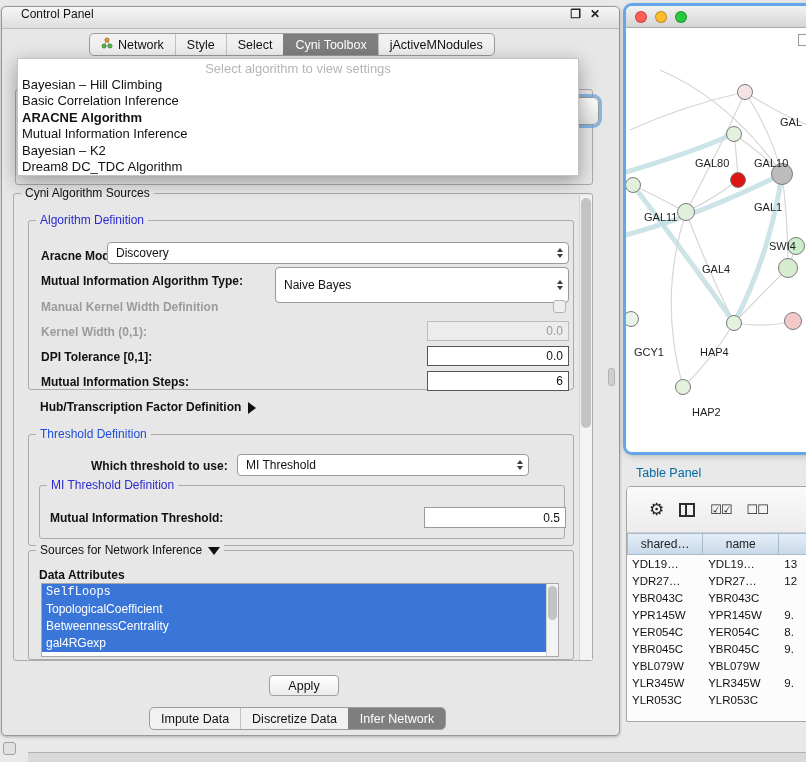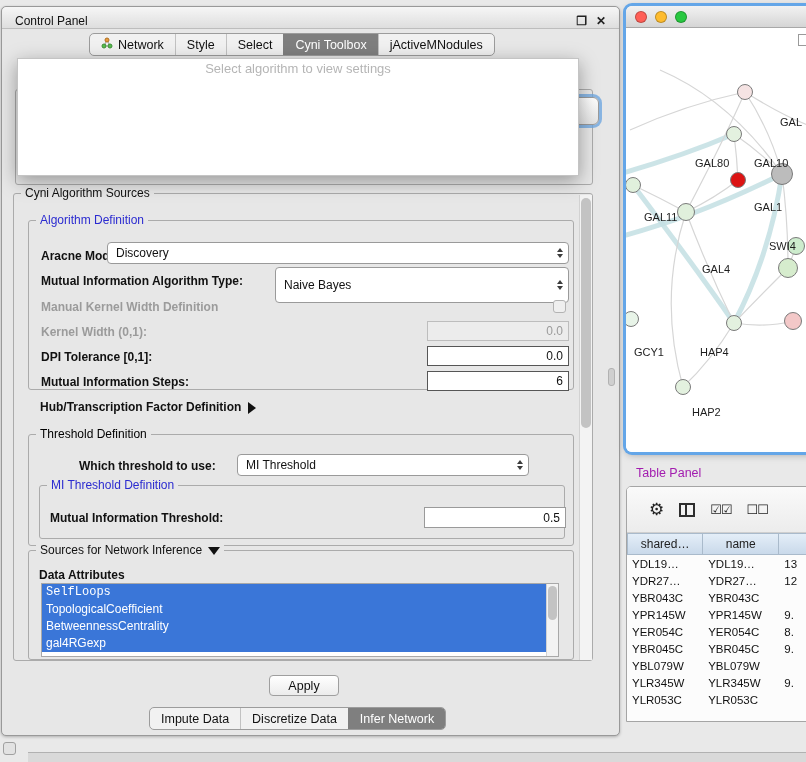--- a/index.html
+++ b/index.html
@@ -1,19 +1,19 @@
 <!DOCTYPE html>
 <html><head>
 <meta charset="utf-8">
 <style>
 *{box-sizing:border-box;margin:0;padding:0;font-family:"Liberation Sans",sans-serif}
 html,body{width:806px;height:762px}
 body{position:relative;overflow:hidden;background:#e9e9e9;font-size:12px;color:#111}
 .window{position:absolute;background:#e7e7e7;border:1px solid #999;border-radius:5px;box-shadow:0 1px 3px rgba(0,0,0,.25)}
-.titlebar{height:22px;background:linear-gradient(#f6f6f6,#dedede);border-bottom:1px solid #bdbdbd;border-radius:5px 5px 0 0;display:flex;align-items:flex-end;padding:0 13px;font-size:12px}
+.titlebar{height:22px;background:linear-gradient(#f6f6f6,#dedede);border-bottom:1px solid #bdbdbd;border-radius:5px 5px 0 0;display:flex;align-items:flex-start;padding:0 19px;font-size:12px}
 .titlebar .btns{margin-left:auto;display:flex;gap:9px;color:#222;font-size:12px;font-weight:bold}
 .tabbar{position:absolute;display:flex;height:23px;background:#f1f1f1;border:1px solid #9c9c9c;border-radius:5px;overflow:hidden}
 .tab{display:flex;align-items:center;gap:5px;padding:0 11px;font-size:12.5px;border-left:1px solid #c2c2c2;color:#111;white-space:nowrap}
 .tab:first-child{border-left:none}
 .tab.selected{background:#7f7f7f;color:#fff;border-left-color:#7f7f7f}
 .popup{position:absolute;background:#fff;border:1px solid #c4c4c4;box-shadow:0 5px 18px rgba(0,0,0,.35);z-index:50;padding-top:2px}
 .popup .ph{color:#b5b5b5;text-align:center;font-size:13px;line-height:16px}
 .popup .item{font-size:13px;line-height:16.4px;padding:0 4px;white-space:nowrap}
 .popup .item.bold{font-weight:bold}
 .group{position:absolute;border:1px solid #ababab;border-radius:3px}
@@ -36,21 +36,21 @@
 .arrow-right{display:inline-block;width:0;height:0;border-top:6px solid transparent;border-bottom:6px solid transparent;border-left:8px solid #111;margin-left:7px;vertical-align:middle}
 .arrow-down{display:inline-block;width:0;height:0;border-left:6px solid transparent;border-right:6px solid transparent;border-top:8px solid #111;margin-left:6px;vertical-align:middle}
 .netwin{position:absolute;left:626px;top:6px;width:190px;height:446px;border-radius:6px;background:#fff;box-shadow:0 0 0 3px #64a6e8,0 2px 9px rgba(0,0,0,.35)}
 .netwin .tbar{height:22px;border-radius:6px 6px 0 0;background:linear-gradient(#f2f2f2,#d5d5d5);border-bottom:1px solid #a8a8a8;display:flex;align-items:center;padding-left:9px;gap:8px}
 .tl{width:12px;height:12px;border-radius:50%;border:1px solid rgba(0,0,0,.25)}
 .canvas{position:absolute;left:0;top:22px;right:0;bottom:0;background:#fff;overflow:hidden;border-radius:0 0 6px 6px}
 .canvas svg{position:absolute;left:0;top:0}
 .node{position:absolute;border:1px solid #7a7a7a;border-radius:50%}
 .nlabel{position:absolute;font-size:11px;color:#1d1d1d;white-space:nowrap}
 .corner-btn{position:absolute;width:12px;height:12px;background:#fff;border:1px solid #9a9a9a}
-.tp-title{position:absolute;left:636px;top:466px;font-size:12.5px;color:#a21caf}
+.tp-title{position:absolute;left:636px;top:466px;font-size:12.5px;color:#0369a1}
 .tablewin{position:absolute;left:626px;top:486px;width:190px;height:236px;background:#fcfcfc;border:1px solid #a5a5a5;border-radius:5px 5px 0 0;overflow:hidden}
 .ttoolbar{height:46px;background:linear-gradient(#fafafa,#ececec);border-bottom:1px solid #cfcfcf;display:flex;align-items:center;gap:15px;padding-left:22px}
 .gear{font-size:17px;color:#222;line-height:1}
 .colicon{width:16px;height:14px;border:2px solid #2e2e2e;display:flex}
 .colicon i{display:block;width:50%;border-right:2px solid #2e2e2e}
 .checks{font-size:13px;letter-spacing:-1px;color:#222}
 .thead{display:flex;height:22px}
 .th{background:linear-gradient(#e4eef8,#c9d9ea);border:1px solid #a9bacb;border-left:none;font-size:12px;display:flex;align-items:center;justify-content:center;color:#222;overflow:hidden;white-space:nowrap}
 .th:first-child{border-left:1px solid #a9bacb}
 .trow{display:flex;height:17px;align-items:center;font-size:11.5px}
@@ -95,20 +95,28 @@
       <div class="tab">
         <span>jActiveMNodules</span>
       </div>
     </div>
 
   <div class="group" style="left:13px;top:82px;width:578px;height:96px"></div>
   <div style="position:absolute;left:563px;top:90px;width:34px;height:28px;border-radius:6px;background:linear-gradient(#fdfdfd,#e3e3e3);border:1px solid #9a9a9a;box-shadow:0 0 0 3px rgba(106,164,224,.75);z-index:5"></div>
 
   <div class="popup" style="left:15px;top:51px;width:562px;height:118px">
     <div class="ph">Select algorithm to view settings</div>
+    <div id="popup-items">
+        <div class="item">Bayesian – Hill Climbing</div>
+        <div class="item">Basic Correlation Inference</div>
+        <div class="item bold">ARACNE Algorithm</div>
+        <div class="item">Mutual Information Inference</div>
+        <div class="item">Bayesian – K2</div>
+        <div class="item">Dream8 DC_TDC Algorithm</div>
+      </div>
   </div>
 
   <div class="group" style="left:11px;top:186px;width:580px;height:468px">
     <span class="gtitle">Cyni Algorithm Sources</span>
     <div class="vscroll" style="left:565px;top:1px;width:13px;height:465px">
       <div class="vthumb" style="top:3px;height:230px"></div>
     </div>
 
     <div class="group" style="left:14px;top:26px;width:546px;height:170px">
       <span class="gtitle" style="color:#2b2bd0">Algorithm Definition</span>
@@ -148,23 +156,23 @@
       <div class="field" style="left:398px;top:150px;width:142px;height:20px">
         <span>6</span>
       </div>
     </div>
 
     <span class="lbl" style="left:26px;top:206px">
       <span>Hub/Transcription Factor Definition</span><span class="arrow-right"></span>
     </span>
 
     <div class="group" style="left:14px;top:240px;width:546px;height:112px">
-      <span class="gtitle" style="color:#000000">Threshold Definition</span>
-
-      <span class="lbl" style="left:50px;top:24px">Which threshold to use:</span>
+      <span class="gtitle" style="color:#1d4ed8">Threshold Definition</span>
+
+      <span class="lbl" style="left:62px;top:24px">Which threshold to use:</span>
       <div class="combo" style="left:208px;top:19px;width:292px;height:22px">
         <span>MI Threshold</span>
         <span class="arr">
             <i class="up"></i>
             <i class="dn"></i>
           </span>
       </div>
 
       <div class="group" style="left:10px;top:50px;width:526px;height:54px">
         <span class="gtitle" style="color:#2b2bd0">MI Threshold Definition</span>

